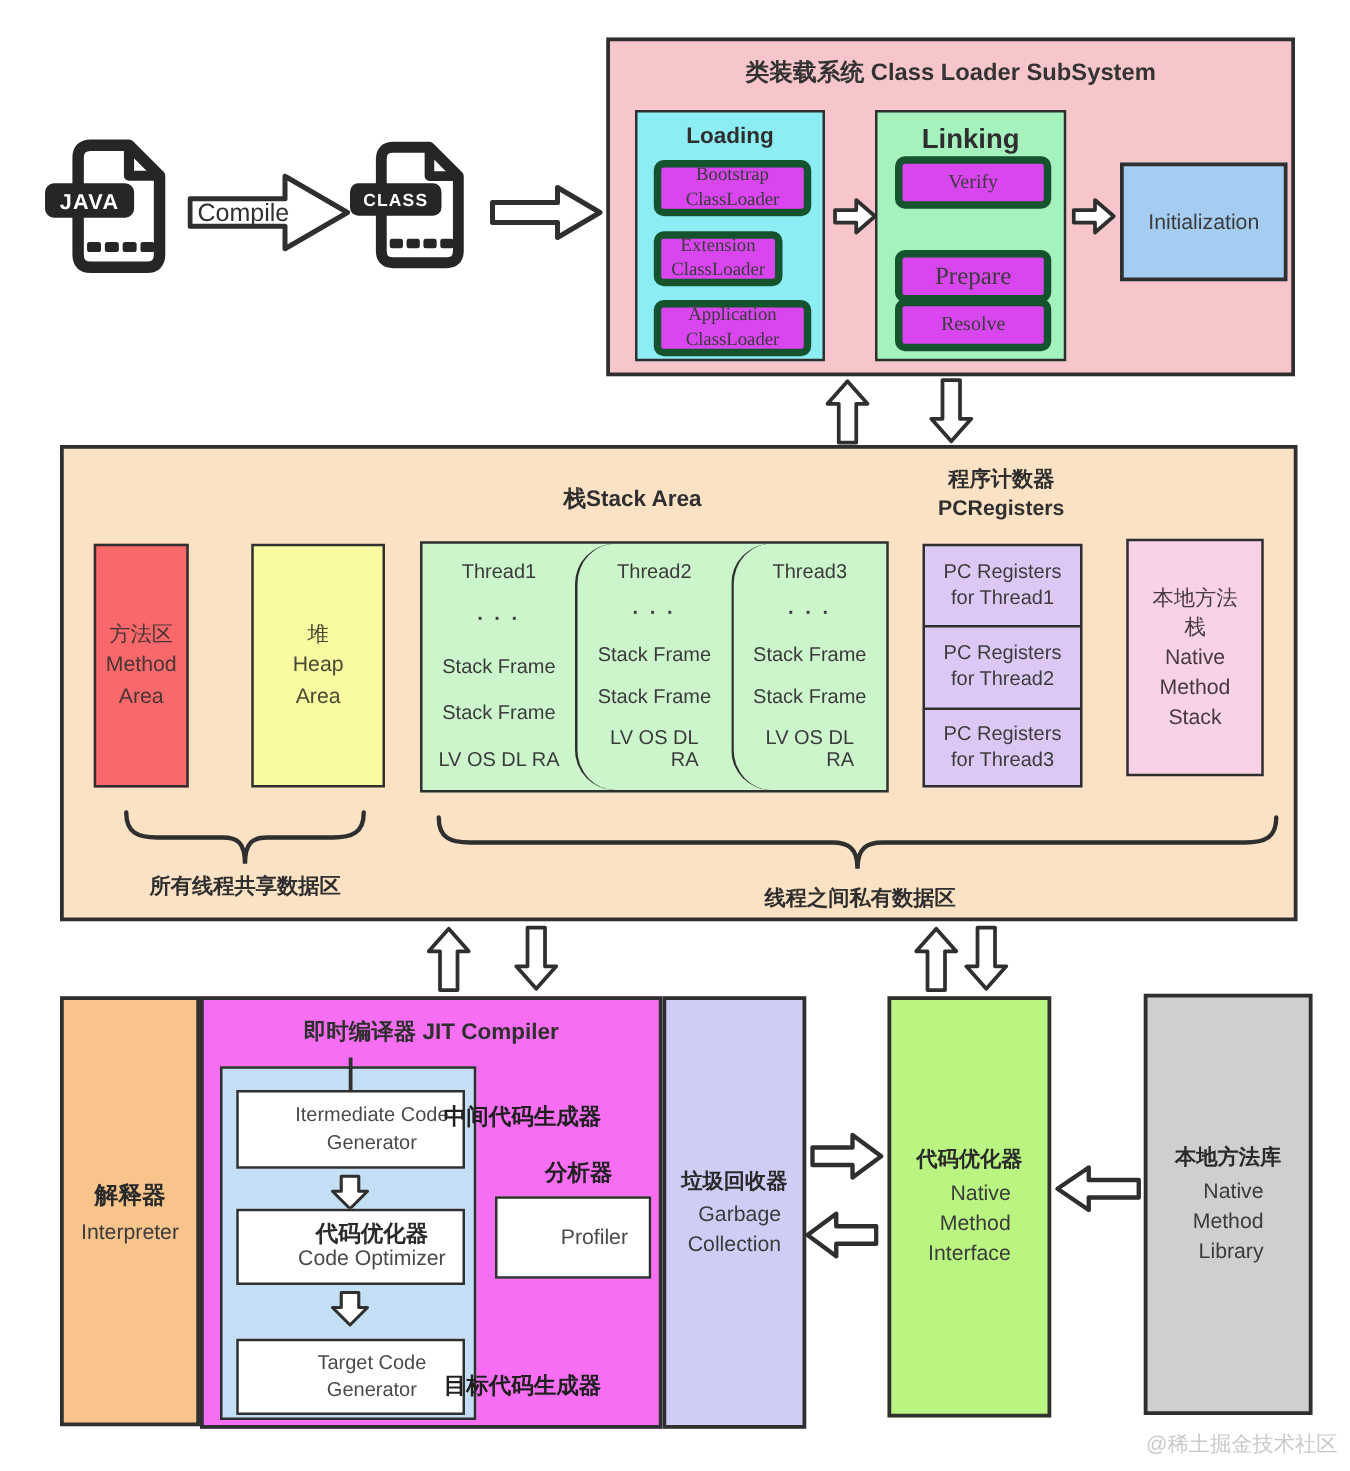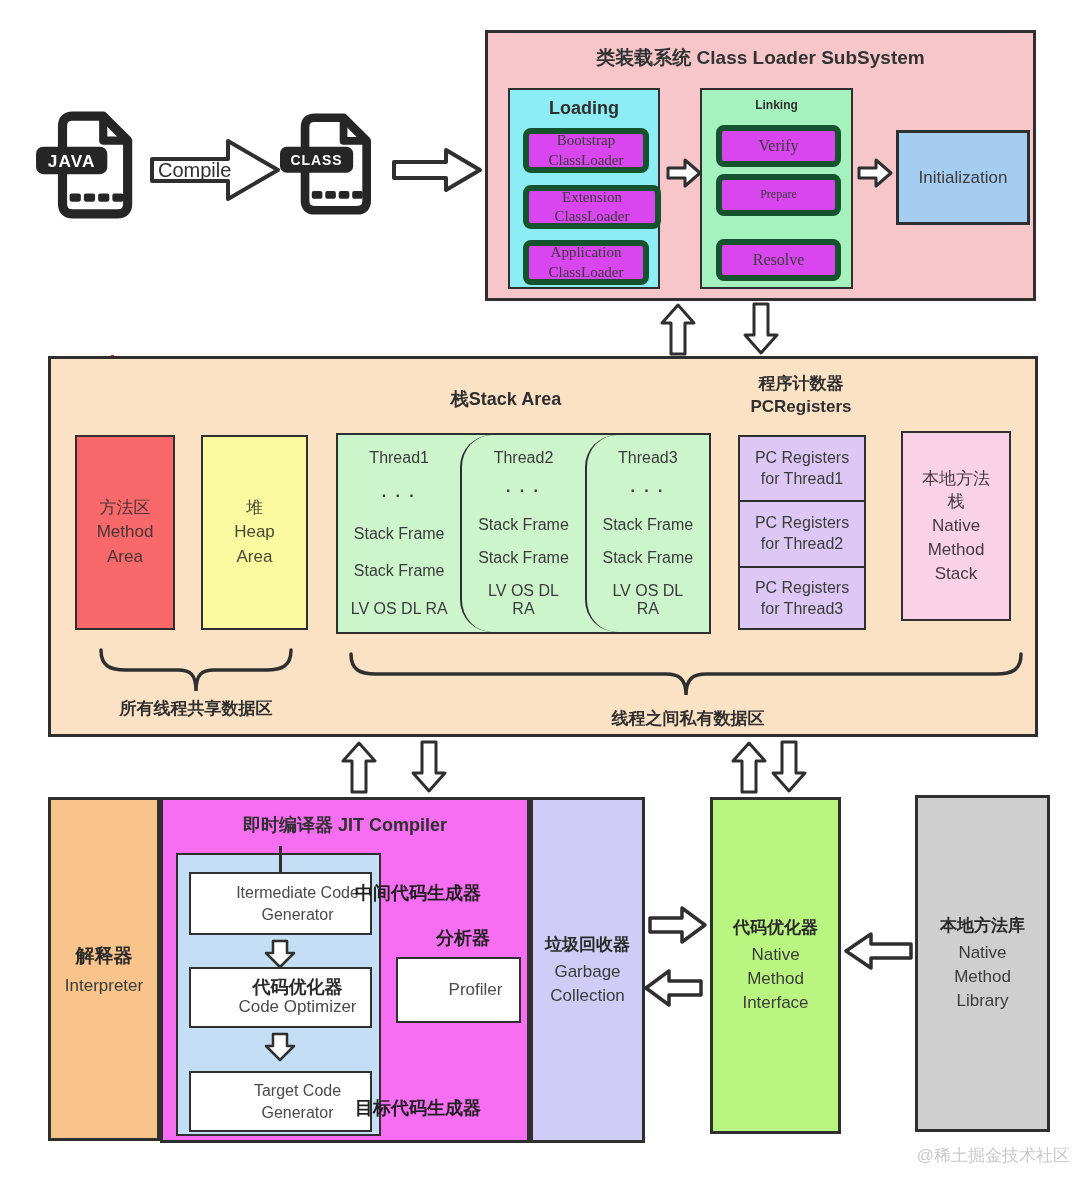--- a/index.html
+++ b/index.html
@@ -3,21 +3,21 @@
 <meta charset="utf-8">
 <style>
   html,body { margin:0; padding:0; background:#fff; }
   .canvas {
     position:relative; width:1080px; height:1177px; background:#ffffff;
     font-family:"Liberation Sans", sans-serif; color:#3b3b3b; overflow:hidden;
   }
   .abs { position:absolute; }
   .box { position:absolute; box-sizing:border-box; border:3px solid #2f2f2f; }
   .b25 { border-width:2.5px; }
-  .pre { white-space:pre-line; }
+  .pre { white-space:pre-line;text-align:right; }
   .center { display:flex; align-items:center; justify-content:center; text-align:center; }
   .col { display:flex; flex-direction:column; align-items:center; justify-content:center; text-align:center; }
   svg.blockarrow polygon { fill:#ffffff; stroke:#2f2f2f; }
   .sec-title { position:absolute; font-size:23px; font-weight:bold; color:#ec1c24;margin-top:24px; }
   .whitebox { position:absolute; box-sizing:border-box; background:#d946ef; border:6px solid #14532d; border-radius:8px;
               display:flex; align-items:center; justify-content:center; text-align:center;
               font-size:15px; line-height:1.3; white-space:pre-line;font-family:Liberation Serif, serif; }
   .sqwhite { position:absolute; box-sizing:border-box; background:#fff; border:2.5px solid #2f2f2f;
              display:flex; align-items:center; justify-content:center; text-align:center;padding-left:34px; }
   .zh-bold { font-weight:bold; color:#2a2a2a; }
@@ -69,34 +69,34 @@
     <polygon points="2,16 54,16 54,4 88,24 54,44 54,32 2,32" stroke-width="4" stroke-linejoin="round"></polygon>
   </svg>
 
   <div class="box" style="left:485px;top:30px;width:551px;height:271px;background:#f7c6ca">
     <div class="abs" style="left:0;top:12px;width:100%;text-align:center;font-size:19px;font-weight:600;color:#333">类装载系统 Class Loader SubSystem</div>
 
     <div class="box b25" style="left:20px;top:55px;width:152px;height:201px;background:#8ceef4">
       <div class="abs" style="left:0;top:8px;width:100%;text-align:center;font-size:18px;font-weight:bold;color:#2f2f2f">Loading</div>
       <div class="whitebox" style="left:13px;top:38px;width:126px;height:45px">Bootstrap
 ClassLoader</div>
-      <div class="whitebox" style="left:13px;top:95px;width:138px;height:44px">Extension
+      <div class="whitebox" style="left:13px;top:95px;width:103px;height:44px">Extension
 ClassLoader</div>
       <div class="whitebox" style="left:13px;top:150px;width:126px;height:45px">Application
 ClassLoader</div>
     </div>
 
     <svg class="abs blockarrow" style="left:178px;top:124px" width="36" height="32" viewBox="0 0 36 32">
       <polygon points="2,11 19,11 19,3 34,16 19,29 19,21 2,21" stroke-width="3" stroke-linejoin="round"></polygon>
     </svg>
 
     <div class="box b25" style="left:212px;top:55px;width:153px;height:201px;background:#a5f2bf">
-      <div class="abs" style="left:0;top:8px;width:100%;text-align:center;font-size:12px;font-weight:bold;color:#2f2f2f">Linking</div>
+      <div class="abs" style="left:0;top:8px;width:100%;text-align:center;font-size:22px;font-weight:bold;color:#2f2f2f">Linking</div>
       <div class="whitebox" style="left:14px;top:35px;width:125px;height:42px;font-size:16px">Verify</div>
-      <div class="whitebox" style="left:14px;top:84px;width:125px;height:42px;font-size:12px">Prepare</div>
+      <div class="whitebox" style="left:14px;top:110px;width:125px;height:42px;font-size:20px">Prepare</div>
       <div class="whitebox" style="left:14px;top:149px;width:125px;height:42px;font-size:16px">Resolve</div>
     </div>
 
     <svg class="abs blockarrow" style="left:369px;top:124px" width="36" height="32" viewBox="0 0 36 32">
       <polygon points="2,11 19,11 19,3 34,16 19,29 19,21 2,21" stroke-width="3" stroke-linejoin="round"></polygon>
     </svg>
 
     <div class="box center" style="left:408px;top:97px;width:134px;height:95px;background:#a5cdf2;font-size:17px">Initialization</div>
   </div>
 
@@ -108,21 +108,21 @@
   </svg>
 
   <div class="sec-title" style="left:57px;top:328px">Runtime Data Areas</div>
 
   <div class="box" style="left:48px;top:356px;width:990px;height:381px;background:#fbe2c4">
 
     <div class="abs pre" style="left:650px;top:14px;width:200px;text-align:center;font-size:17px;font-weight:bold;color:#2f2f2f;line-height:1.35">程序计数器
 PCRegisters</div>
     <div class="abs" style="left:330px;top:28px;width:250px;text-align:center;font-size:18px;font-weight:bold;color:#2f2f2f">栈Stack Area</div>
 
-    <div class="box b25 center pre" style="left:24px;top:76px;width:100px;height:195px;background:#f9696b;font-size:17px;line-height:1.45;color:#4a3535">方法区
+    <div class="box b25 center pre" style="left:24px;top:76px;width:76px;height:195px;background:#f9696b;font-size:17px;line-height:1.45;color:#4a3535">方法区
 Method
 Area</div>
     <div class="box b25 center pre" style="left:150px;top:76px;width:107px;height:195px;background:#fafaa0;font-size:17px;line-height:1.45;color:#4a4a35">堆
 Heap
 Area</div>
 
     <div class="box b25" style="left:285px;top:74px;width:375px;height:201px;background:#ccf5cc;display:flex">
       <div class="thread-col">
         <div>Thread1</div>
         <div style="letter-spacing:2px;font-weight:bold">· · ·</div>

